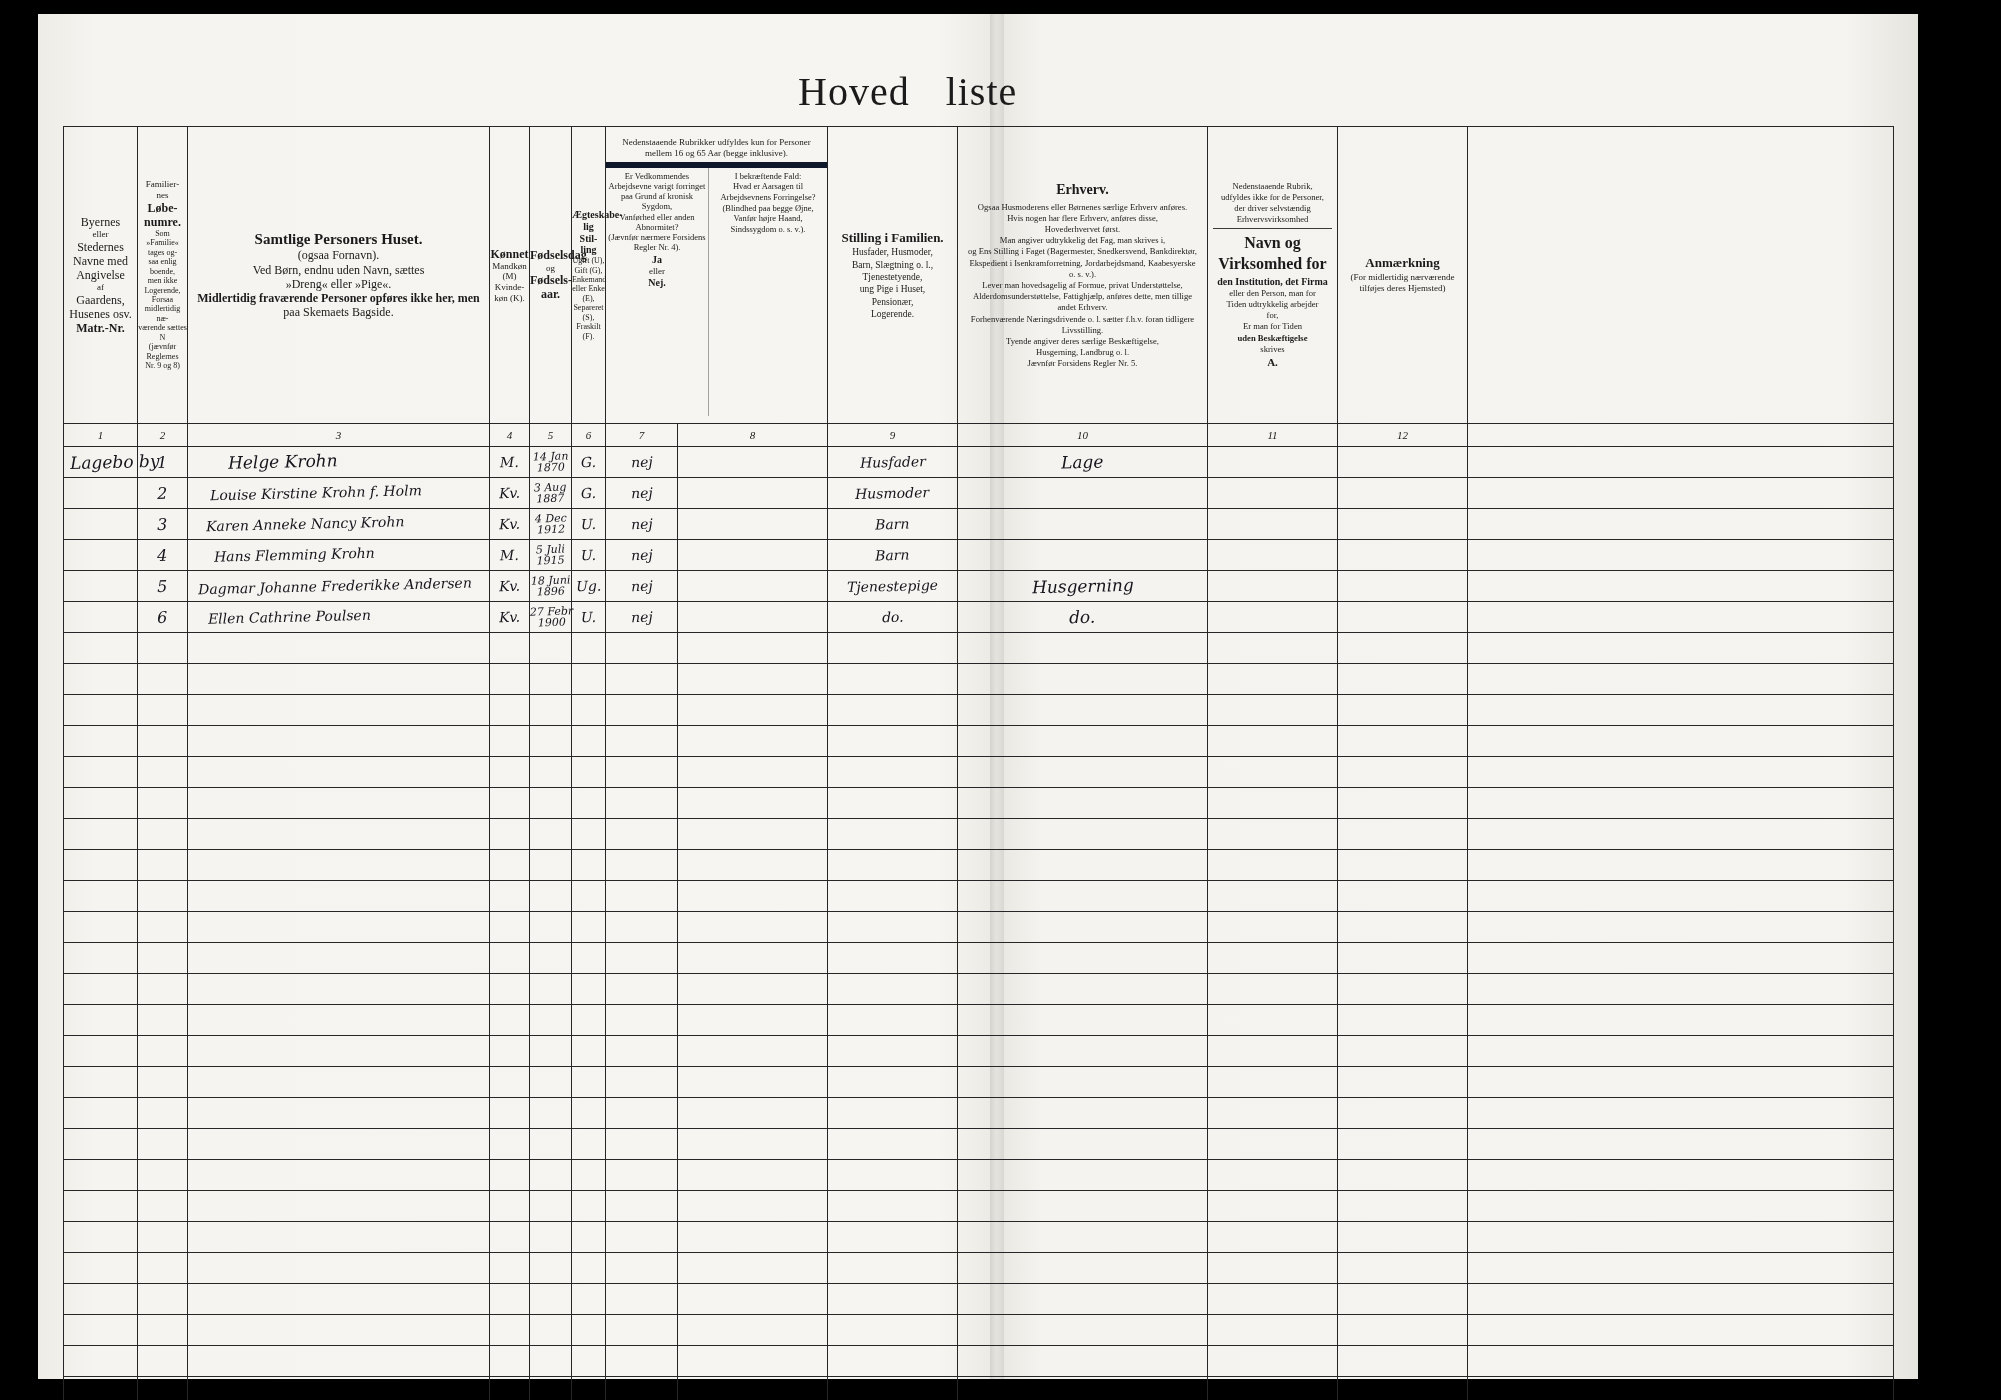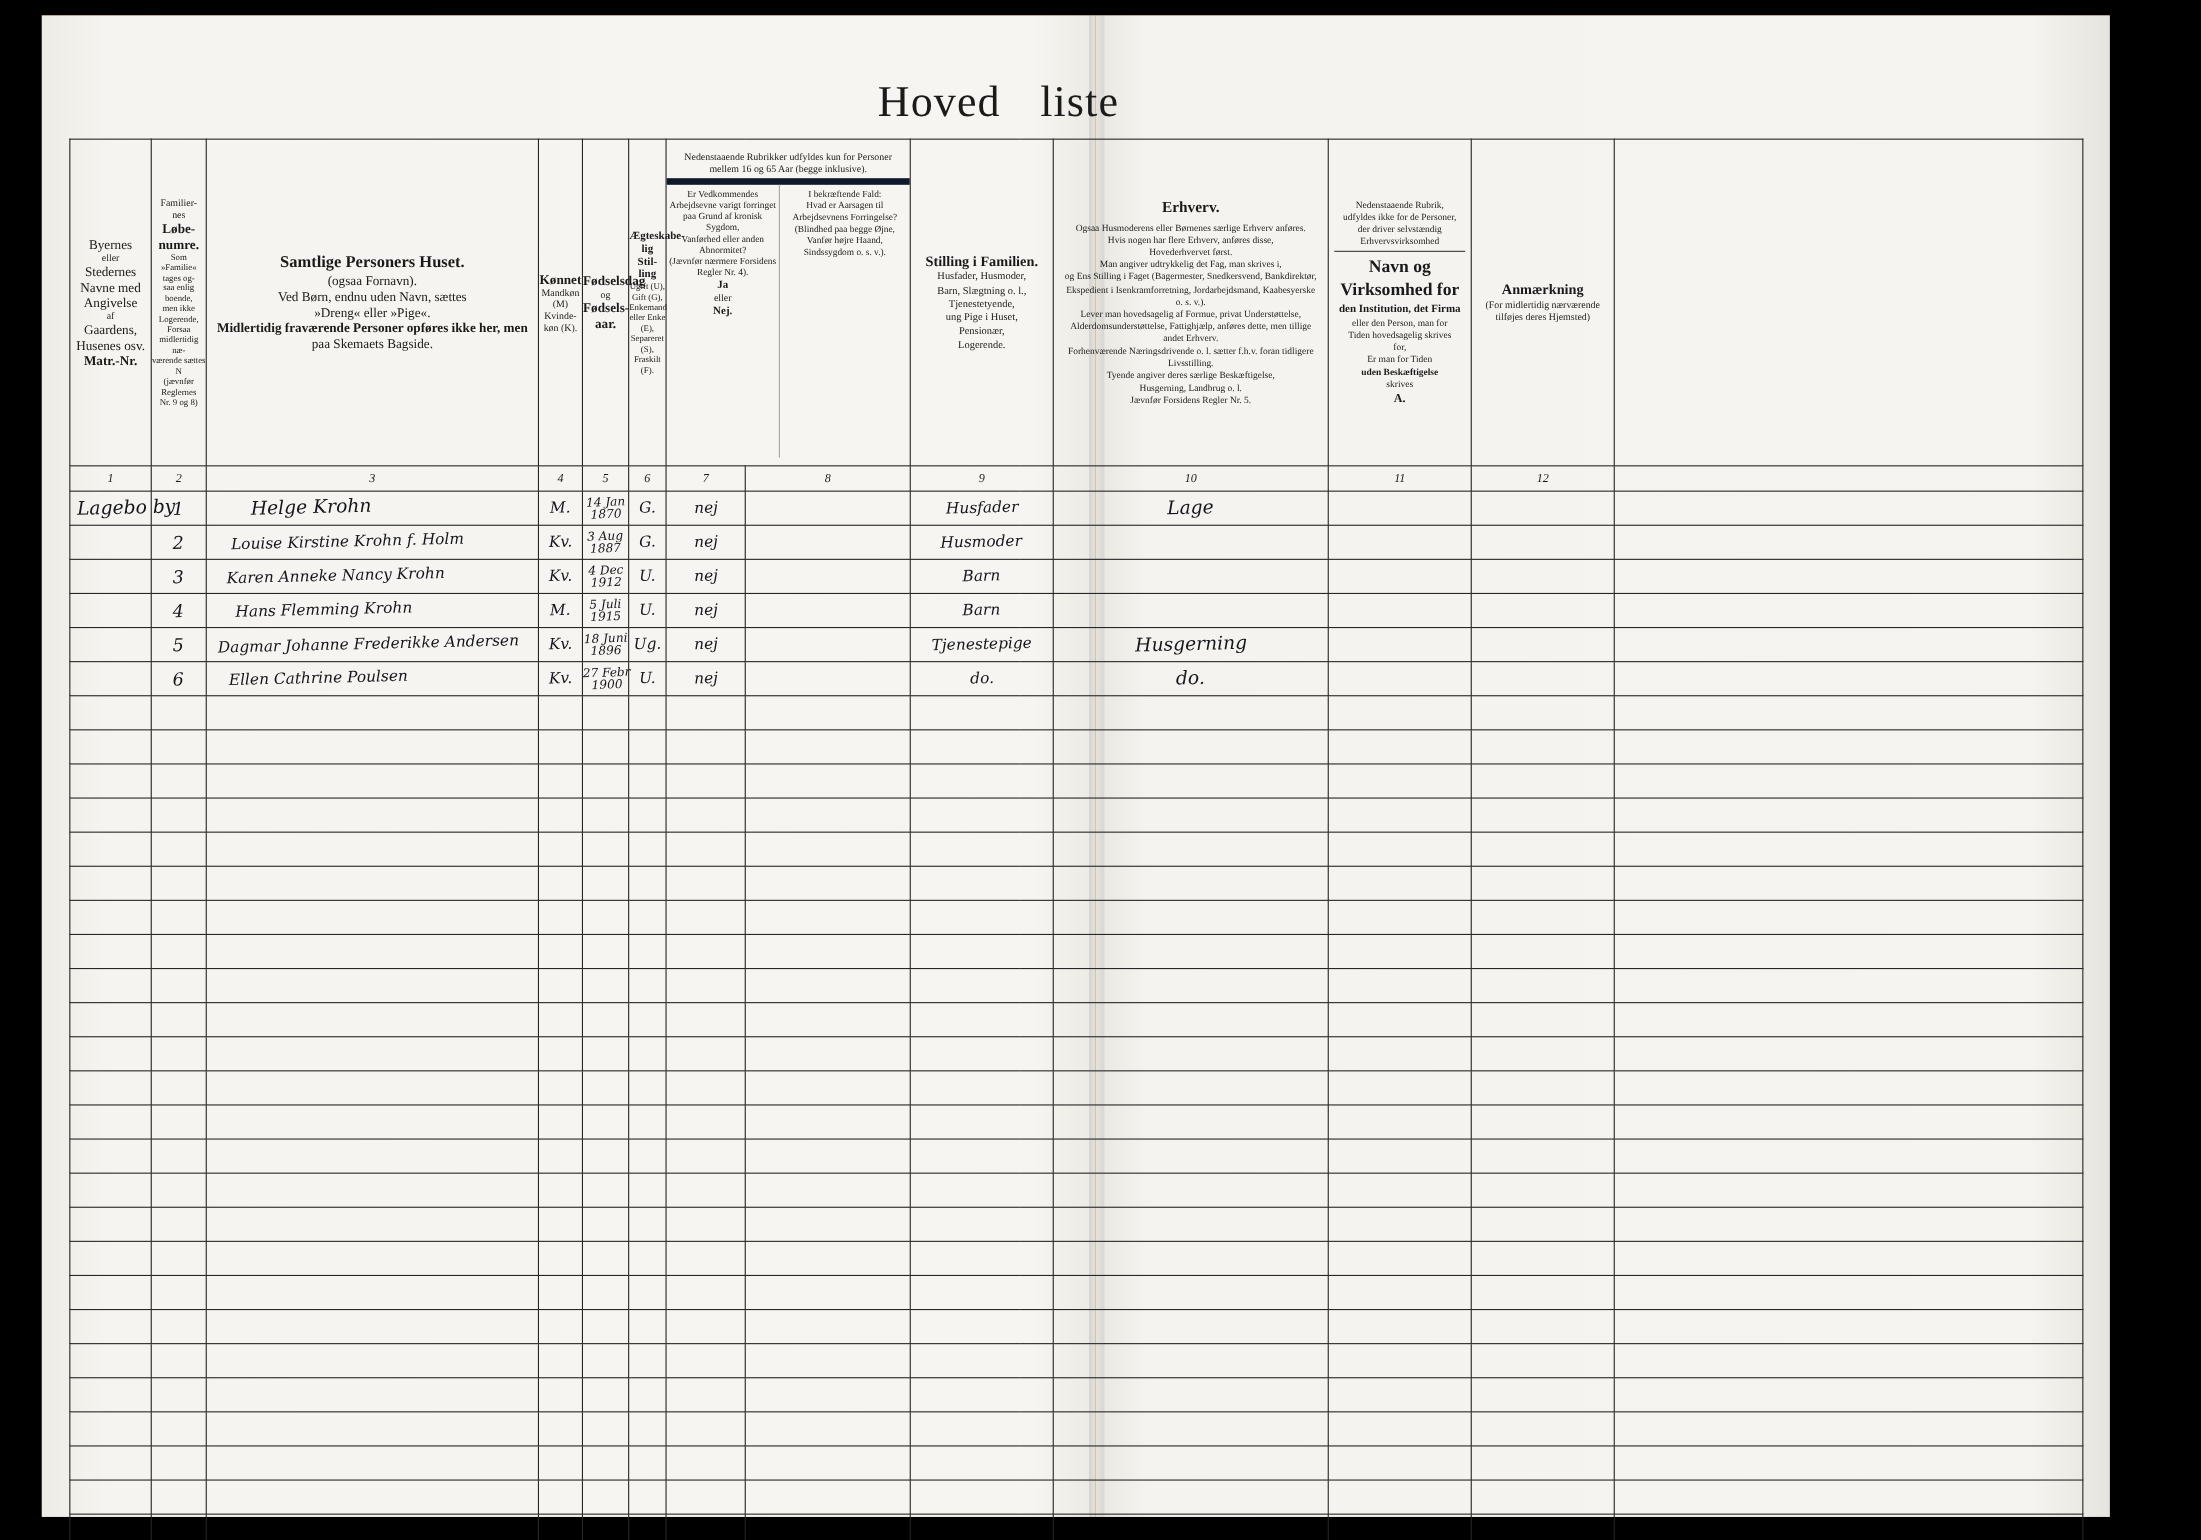--- a/index.html
+++ b/index.html
@@ -14,21 +14,21 @@
     overflow: hidden;
   }
 
   
   #sheet {
     position: absolute;
     left: 38px;
     top: 14px;
     width: 1880px;
     height: 1365px;
-    background: #a16207;
+    background: #a3a3a3;
   }
   
   #sheet .paper-left {
     position: absolute; left: 0; top: 0; width: 958px; height: 100%;
     background: linear-gradient(to right, #eeece6 0%, #f5f4f0 6%, #f6f5f1 94%, #eceae4 100%);
   }
   #sheet .paper-right {
     position: absolute; left: 958px; top: 0; width: 922px; height: 100%;
     background: linear-gradient(to right, #e9e7e1 0%, #f4f3ef 5%, #f5f4f0 92%, #e6e4de 100%);
   }
@@ -272,21 +272,21 @@
         <td class="hdr" style="font-size:8.6px;line-height:1.3;padding:3px 5px">
           <div style="border-bottom:1px solid #3a3a3a;padding-bottom:3px;margin-bottom:4px">
             <div>Nedenstaaende Rubrik,</div>
             <div>udfyldes ikke for de Personer,</div>
             <div>der driver selvstændig</div>
             <div>Erhvervsvirksomhed</div>
           </div>
           <div style="font-weight:bold;font-size:16px">Navn og Virksomhed for</div>
           <div style="font-weight:bold;font-size:10px">den Institution, det Firma</div>
           <div>eller den Person, man for</div>
-          <div>Tiden hovedsagelig skrives</div>
+          <div>Tiden udtrykkelig arbejder</div>
           <div>for,</div>
           <div>Er man for Tiden</div>
           <div style="font-weight:bold">uden Beskæftigelse</div>
           <div>skrives</div>
           <div style="font-weight:bold;font-size:11px">A.</div>
         </td>
 
         <td class="hdr" style="font-size:9px;line-height:1.3">
           <div class="med">Anmærkning</div>
           <div>(For midlertidig nærværende</div>

